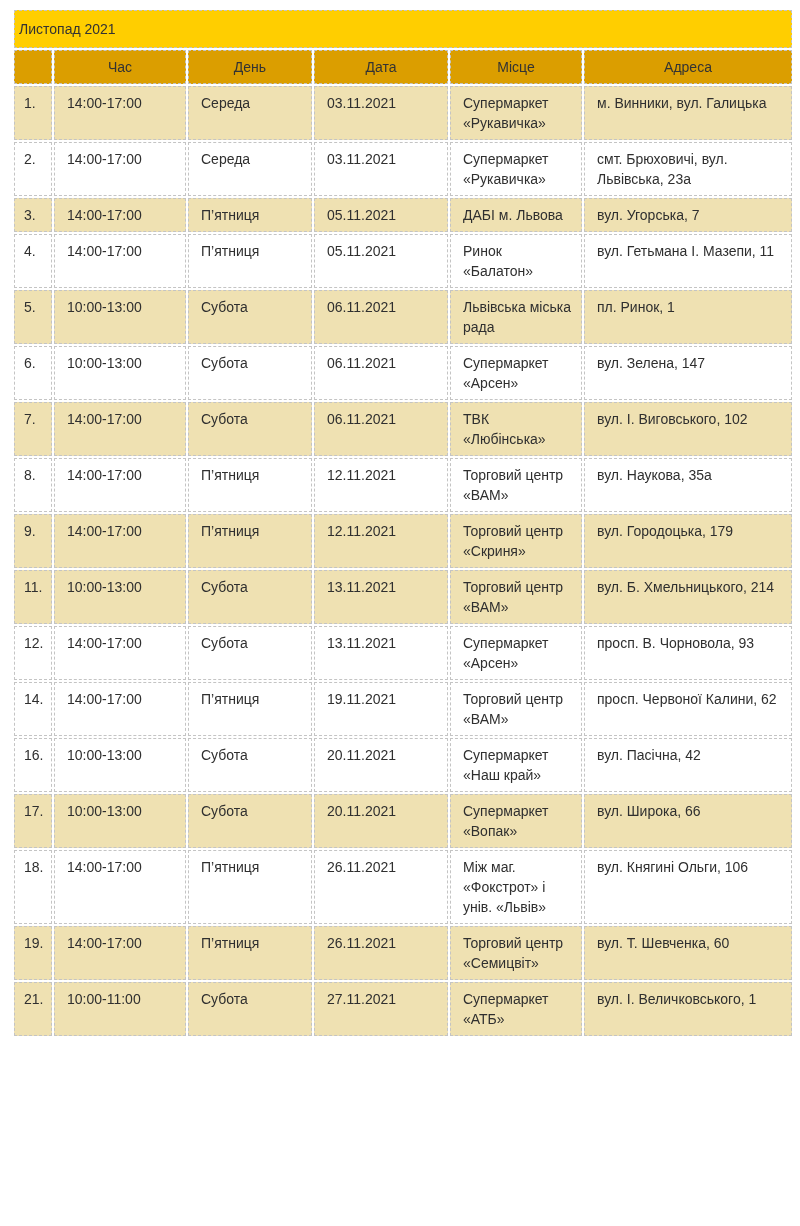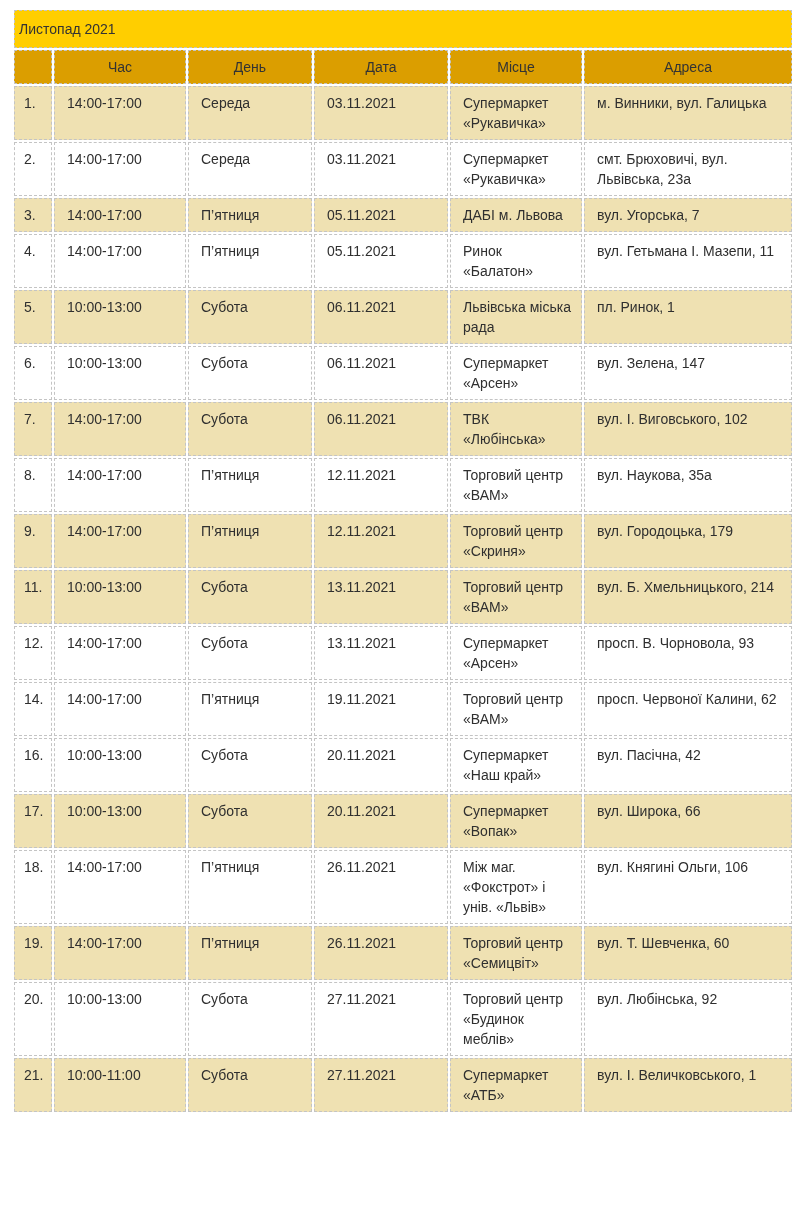--- a/index.html
+++ b/index.html
@@ -203,28 +203,20 @@
           <td>вул. Княгині Ольги, 106</td>
         </tr>
         <tr class="alt">
           <td class="num">19.</td>
           <td>14:00-17:00</td>
           <td>П’ятниця</td>
           <td>26.11.2021</td>
           <td>Торговий центр «Семицвіт»</td>
           <td>вул. Т. Шевченка, 60</td>
         </tr>
-        <tr>
-          <td class="num">20.</td>
-          <td>10:00-13:00</td>
-          <td>Субота</td>
-          <td>27.11.2021</td>
-          <td>Торговий центр «Будинок меблів»</td>
-          <td>вул. Любінська, 92</td>
-        </tr>
         <tr class="alt">
           <td class="num">21.</td>
           <td>10:00-11:00</td>
           <td>Субота</td>
           <td>27.11.2021</td>
           <td>Супермаркет «АТБ»</td>
           <td>вул. І. Величковського, 1</td>
         </tr>
       </tbody>
   </table>

